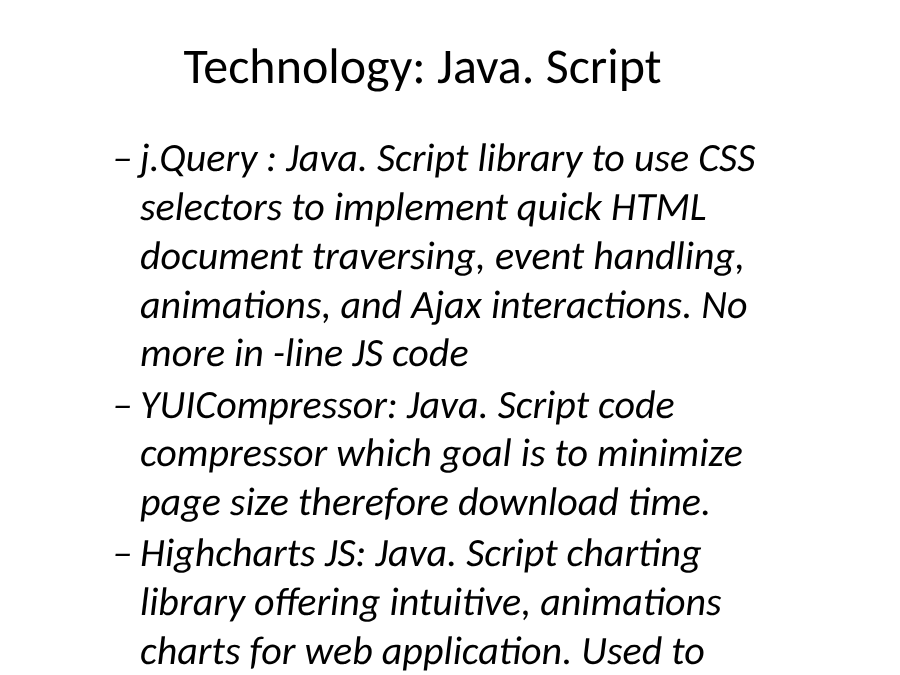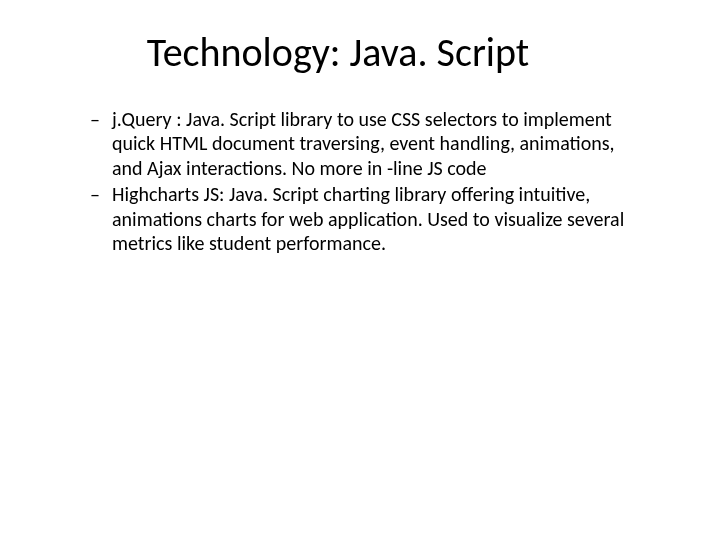--- a/index.html
+++ b/index.html
@@ -24,34 +24,36 @@
     margin: 0 0 30px 0;
     font-weight: 400;
   }
   ul.level2 {
     list-style: none;
     margin: 0;
     padding: 0 0 0 40px;
   }
   ul.level2 > li {
     position: relative;
-    font-size: 20px;
+    font-size: 32px;
     line-height: 1.22;
     margin: 0 0 2px 0;
     padding-left: 22px;
+    font-style: italic;
   }
   ul.level2 > li::before {
     content: "–";
     position: absolute;
     left: 0;
     top: 0;
   }
 </style>
 </head>
 <body>
 
 <div class="slide">
   <h1 class="title">Technology: Java. Script</h1>
   <ul class="level2">
     <li>j.Query : Java. Script library to use CSS selectors  to implement quick HTML  document traversing, event handling, animations, and Ajax interactions. No more in -line JS code</li>
+    <li>YUICompressor:  Java. Script code compressor which goal is to minimize page size therefore download time.</li>
     <li>Highcharts JS:  Java. Script charting library offering intuitive, animations charts for web application.  Used to visualize several metrics like student performance.</li>
   </ul>
 </div>
 
 </body></html>

